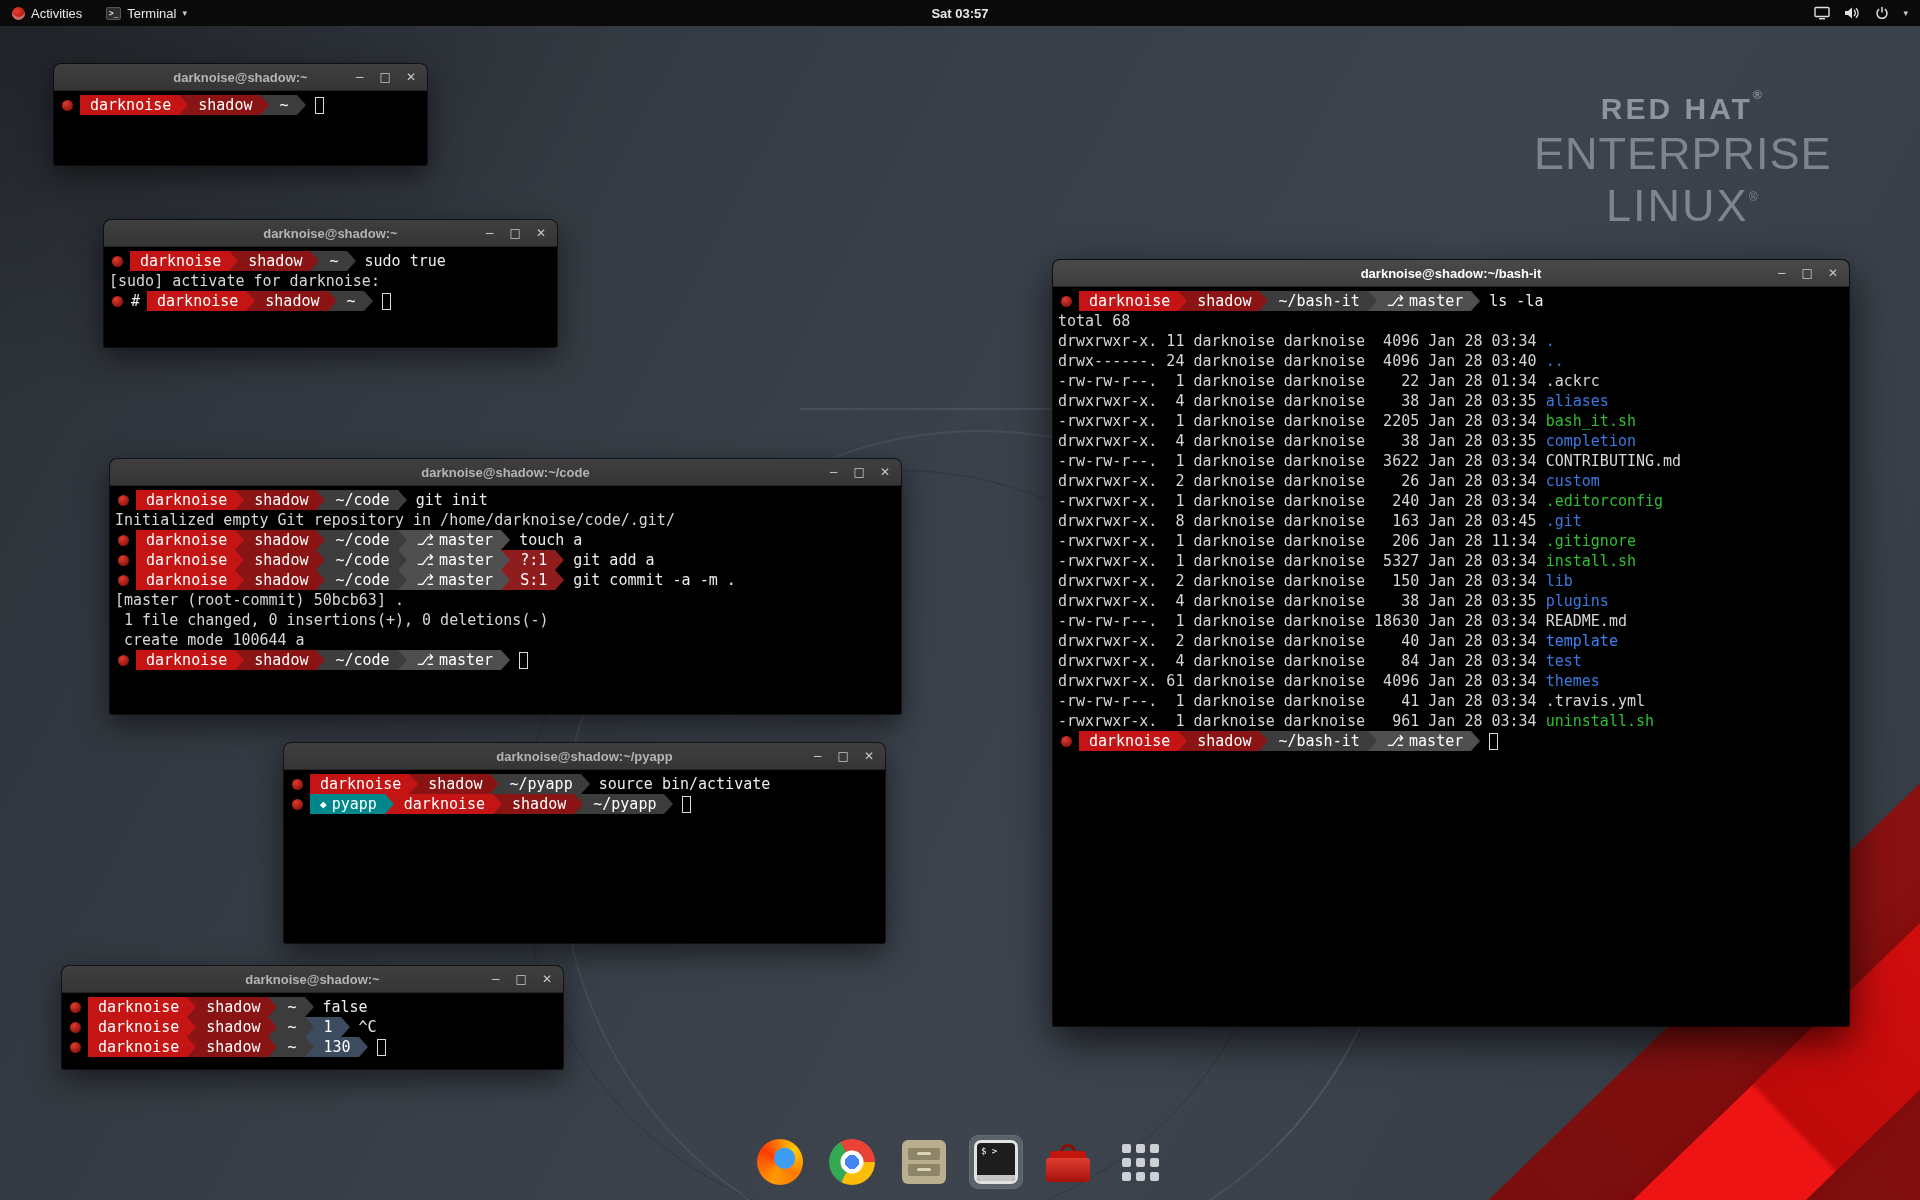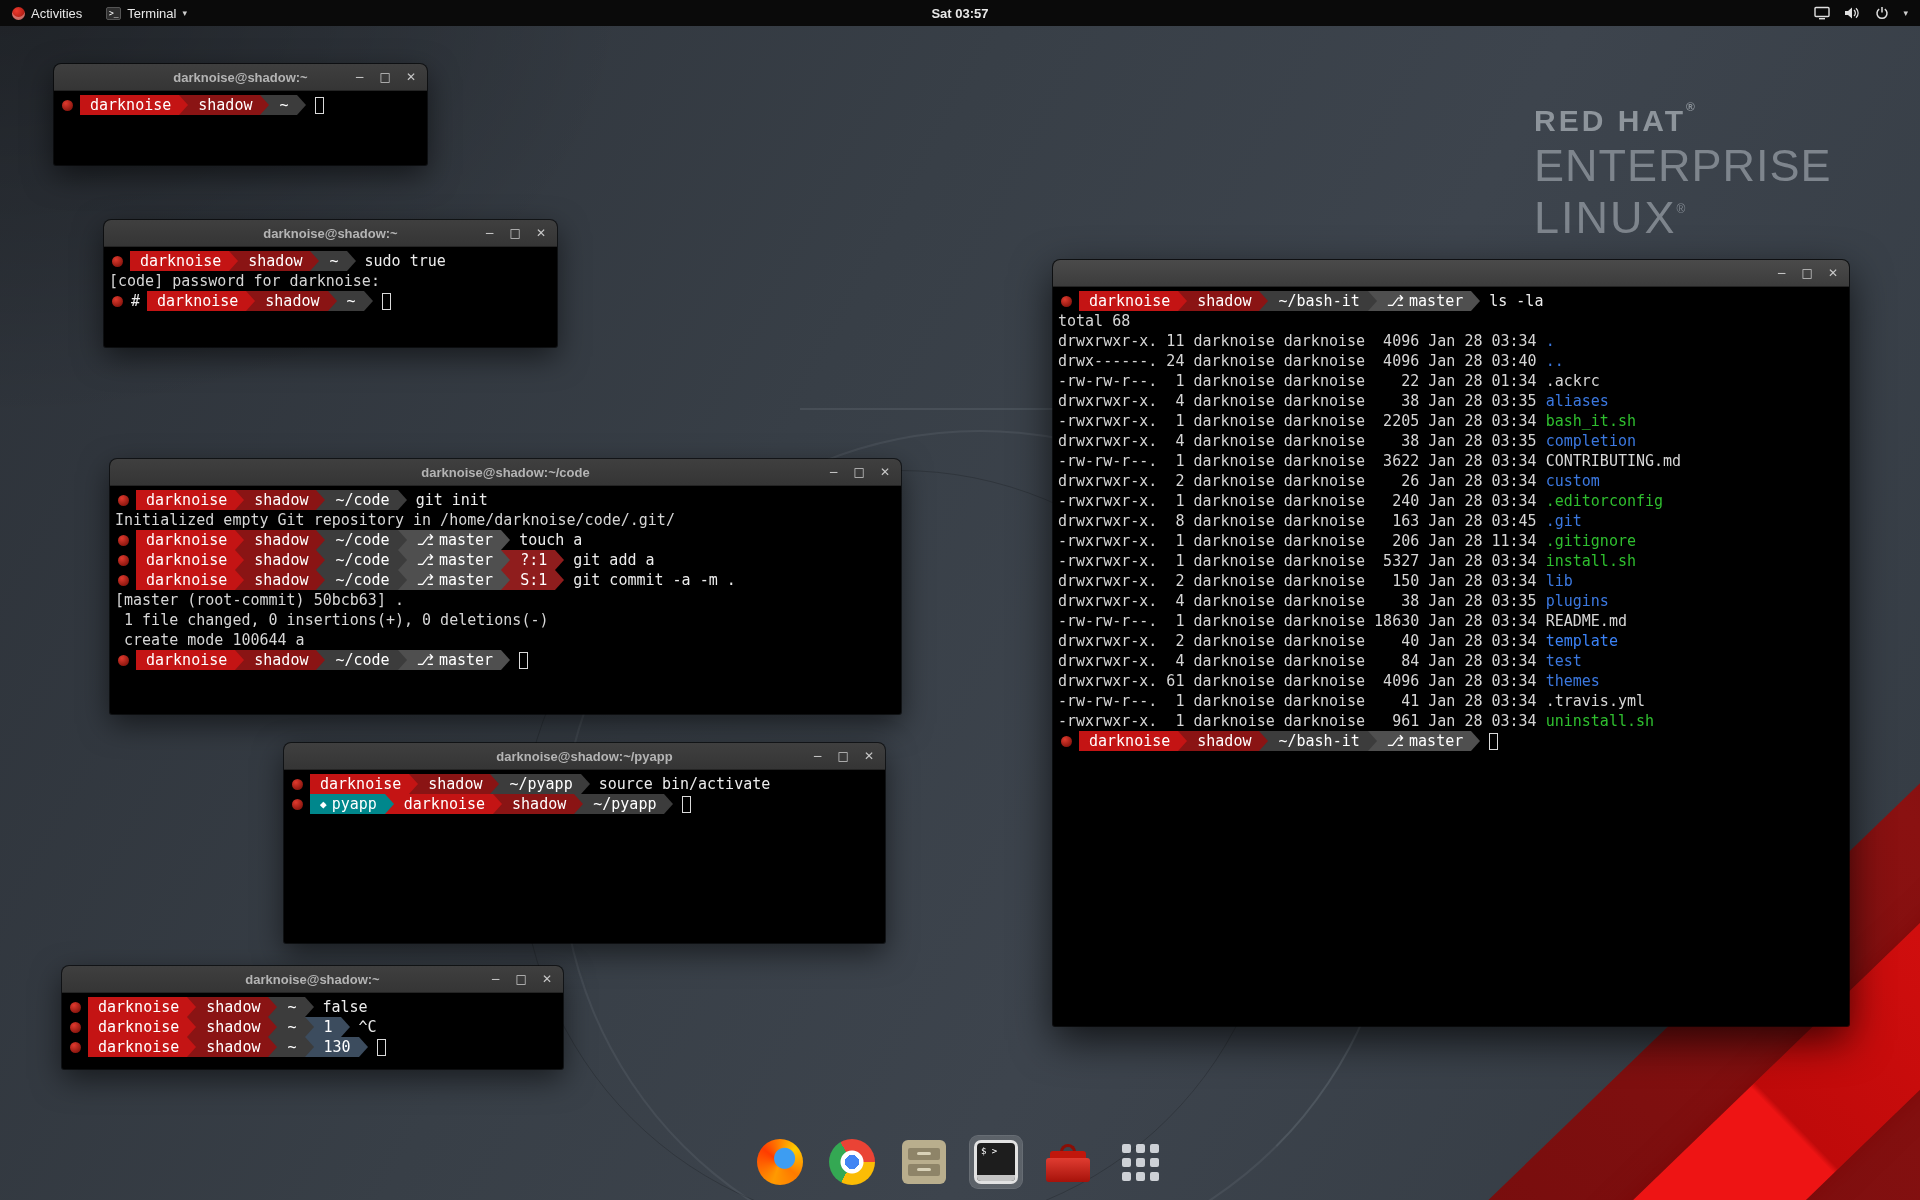--- a/index.html
+++ b/index.html
@@ -19,21 +19,21 @@
   .wp-arc2 { left:520px; top:470px; width:760px; height:760px; border-radius:50%;
     border:1px solid rgba(0,0,0,0.18); }
   .wp-line { left:800px; top:408px; width:300px; height:2px; background:rgba(180,190,200,0.12); }
   .ribbon-dark { left:1210px; top:925px; width:1300px; height:430px; transform:rotate(-44deg);
     background:linear-gradient(90deg,#6f0b0b 0%,#7e0f0f 40%,#8a1111 70%,#760c0c 100%); }
   .ribbon-bright { left:1170px; top:1043px; width:1300px; height:120px; transform:rotate(-44deg);
     background:linear-gradient(90deg,#c90d0d 0%,#ee1414 34%,#ee1414 47%,#bf0a0a 47.5%,#de1111 78%,#c90d0d 100%);
     box-shadow:0 0 26px rgba(120,0,0,0.55); }
 
   
-  .branding { left:1534px; top:100px; text-align:left; }
+  .branding { left:1534px; top:88px; text-align:center; }
   .branding .b1 { font-size:30px; font-weight:bold; letter-spacing:3px; color:#8d949b; }
   .branding .b2 { font-size:45px; font-weight:400; letter-spacing:1px; color:#7e858d; margin-top:2px; }
   .branding .b3 { font-size:45px; font-weight:400; letter-spacing:2px; color:#7e858d; }
   .branding sup { font-size:12px; vertical-align:20px; }
 
   
   .top-bar { left:0; top:0; width:1920px; height:26px; background:#0a0a0a;
     display:flex; align-items:center; z-index:100; font-size:13px; color:#e8e8e8; }
   .tb-left { display:flex; align-items:center; height:100%; }
   .tb-item { display:flex; align-items:center; gap:6px; padding:0 12px; height:100%; cursor:default; }
@@ -168,21 +168,21 @@
       <div class="titlebar">
         <div class="title">darknoise@shadow:~</div>
         <div class="win-btns">
           <span class="win-btn">−</span>
           <span class="win-btn">□</span>
           <span class="win-btn">✕</span>
         </div>
       </div>
       <div class="term-body">
         <div class="term-line"><span class="os-dot"></span><span class="seg" style="background: rgb(196, 20, 20);">darknoise</span><span class="seg-arrow" style="border-left-color: rgb(196, 20, 20); background: rgb(138, 20, 20);"></span><span class="seg" style="background: rgb(138, 20, 20);">shadow</span><span class="seg-arrow" style="border-left-color: rgb(138, 20, 20); background: rgb(60, 60, 60);"></span><span class="seg" style="background: rgb(60, 60, 60);">~</span><span class="seg-arrow" style="border-left-color: rgb(60, 60, 60); background: transparent;"></span><span class="cmd">sudo true</span></div>
-        <div class="term-line"><span>[code] password for darknoise: </span></div>
+        <div class="term-line"><span>[sudo] activate for darknoise: </span></div>
         <div class="term-line"><span class="os-dot"></span><span class="plain-part">#</span><span class="seg" style="background: rgb(196, 20, 20);">darknoise</span><span class="seg-arrow" style="border-left-color: rgb(196, 20, 20); background: rgb(138, 20, 20);"></span><span class="seg" style="background: rgb(138, 20, 20);">shadow</span><span class="seg-arrow" style="border-left-color: rgb(138, 20, 20); background: rgb(60, 60, 60);"></span><span class="seg" style="background: rgb(60, 60, 60);">~</span><span class="seg-arrow" style="border-left-color: rgb(60, 60, 60); background: transparent;"></span><span class="cursor"></span></div>
       </div>
     </div>
     <div class="term-window" style="left: 110px; top: 459px; width: 791px; height: 255px;">
       <div class="titlebar">
         <div class="title">darknoise@shadow:~/code</div>
         <div class="win-btns">
           <span class="win-btn">−</span>
           <span class="win-btn">□</span>
           <span class="win-btn">✕</span>
@@ -224,20 +224,21 @@
         </div>
       </div>
       <div class="term-body">
         <div class="term-line"><span class="os-dot"></span><span class="seg" style="background: rgb(196, 20, 20);">darknoise</span><span class="seg-arrow" style="border-left-color: rgb(196, 20, 20); background: rgb(138, 20, 20);"></span><span class="seg" style="background: rgb(138, 20, 20);">shadow</span><span class="seg-arrow" style="border-left-color: rgb(138, 20, 20); background: rgb(60, 60, 60);"></span><span class="seg" style="background: rgb(60, 60, 60);">~</span><span class="seg-arrow" style="border-left-color: rgb(60, 60, 60); background: transparent;"></span><span class="cmd">false</span></div>
         <div class="term-line"><span class="os-dot"></span><span class="seg" style="background: rgb(196, 20, 20);">darknoise</span><span class="seg-arrow" style="border-left-color: rgb(196, 20, 20); background: rgb(138, 20, 20);"></span><span class="seg" style="background: rgb(138, 20, 20);">shadow</span><span class="seg-arrow" style="border-left-color: rgb(138, 20, 20); background: rgb(60, 60, 60);"></span><span class="seg" style="background: rgb(60, 60, 60);">~</span><span class="seg-arrow" style="border-left-color: rgb(60, 60, 60); background: rgb(60, 76, 94);"></span><span class="seg" style="background: rgb(60, 76, 94);">1</span><span class="seg-arrow" style="border-left-color: rgb(60, 76, 94); background: transparent;"></span><span class="cmd">^C</span></div>
         <div class="term-line"><span class="os-dot"></span><span class="seg" style="background: rgb(196, 20, 20);">darknoise</span><span class="seg-arrow" style="border-left-color: rgb(196, 20, 20); background: rgb(138, 20, 20);"></span><span class="seg" style="background: rgb(138, 20, 20);">shadow</span><span class="seg-arrow" style="border-left-color: rgb(138, 20, 20); background: rgb(60, 60, 60);"></span><span class="seg" style="background: rgb(60, 60, 60);">~</span><span class="seg-arrow" style="border-left-color: rgb(60, 60, 60); background: rgb(60, 76, 94);"></span><span class="seg" style="background: rgb(60, 76, 94);">130</span><span class="seg-arrow" style="border-left-color: rgb(60, 76, 94); background: transparent;"></span><span class="cursor"></span></div>
       </div>
     </div>
     <div class="term-window focused" style="left: 1053px; top: 260px; width: 796px; height: 766px;">
       <div class="titlebar">
+        <div class="title">darknoise@shadow:~/bash-it</div>
         <div class="win-btns">
           <span class="win-btn">−</span>
           <span class="win-btn">□</span>
           <span class="win-btn">✕</span>
         </div>
       </div>
       <div class="term-body">
         <div class="term-line"><span class="os-dot"></span><span class="seg" style="background: rgb(196, 20, 20);">darknoise</span><span class="seg-arrow" style="border-left-color: rgb(196, 20, 20); background: rgb(138, 20, 20);"></span><span class="seg" style="background: rgb(138, 20, 20);">shadow</span><span class="seg-arrow" style="border-left-color: rgb(138, 20, 20); background: rgb(60, 60, 60);"></span><span class="seg" style="background: rgb(60, 60, 60);">~/bash-it</span><span class="seg-arrow" style="border-left-color: rgb(60, 60, 60); background: rgb(79, 79, 79);"></span><span class="seg" style="background: rgb(79, 79, 79);"><span class="seg-icon">⎇</span>master</span><span class="seg-arrow" style="border-left-color: rgb(79, 79, 79); background: transparent;"></span><span class="cmd">ls -la</span></div>
         <div class="term-line"><span>total 68</span></div>
         <div class="term-line"><span>drwxrwxr-x. 11 darknoise darknoise  4096 Jan 28 03:34 </span><span style="color: rgb(59, 120, 224);">.</span></div>

